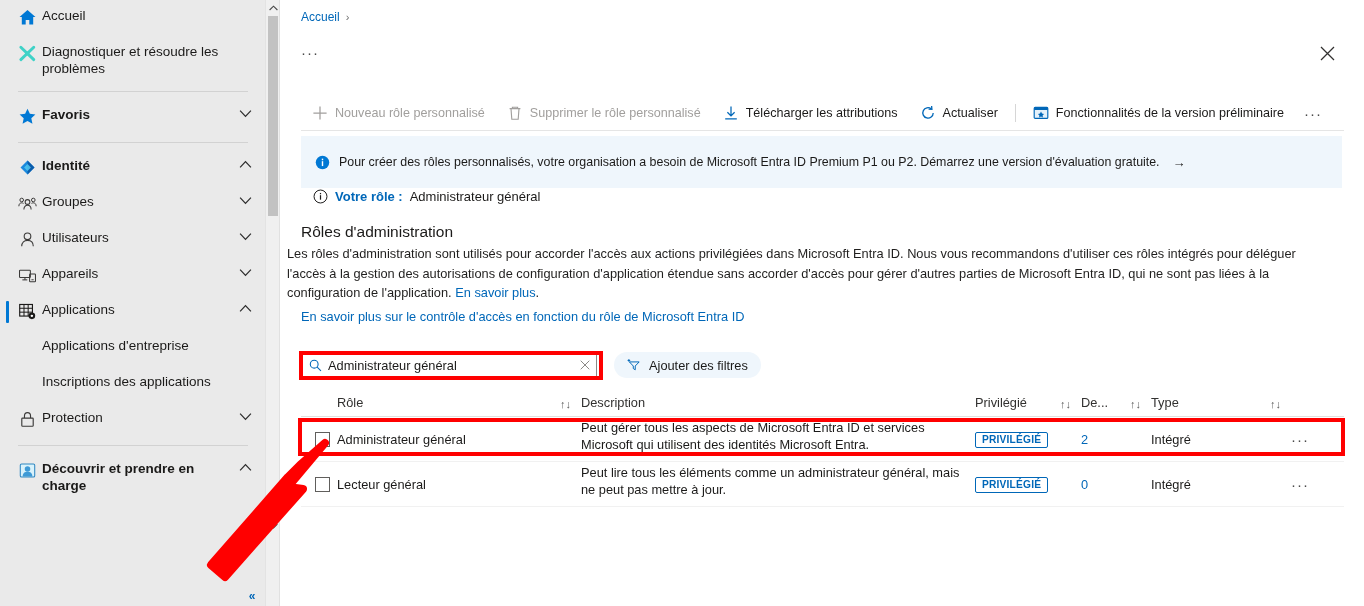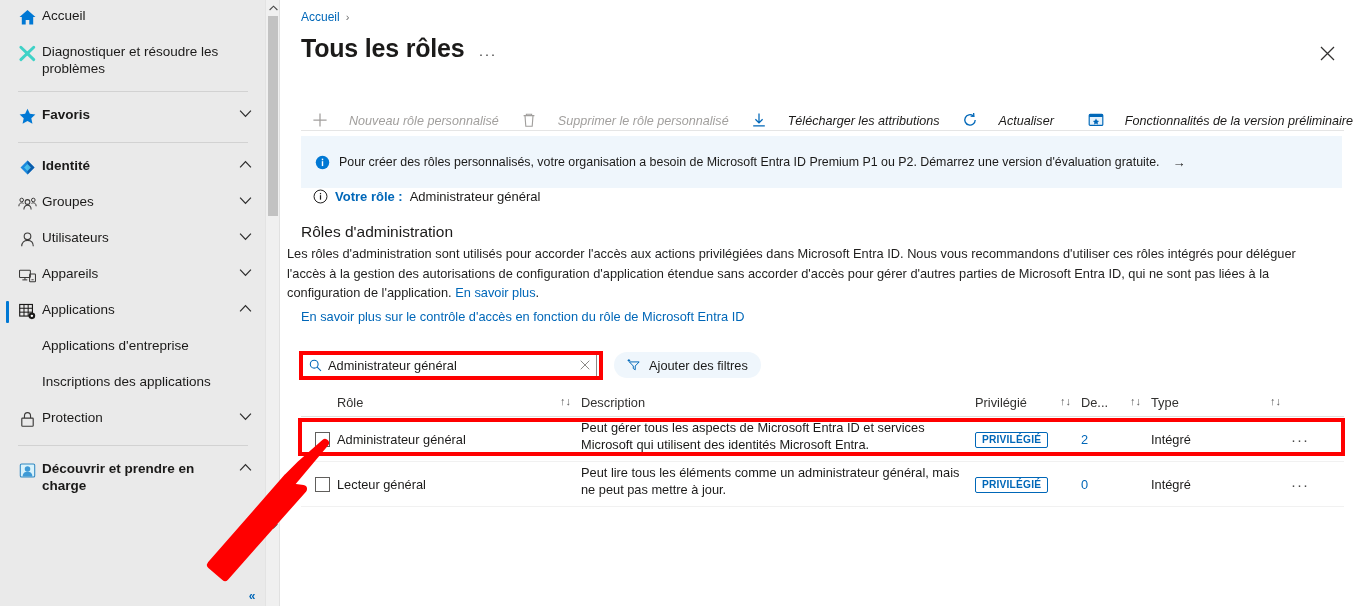--- a/index.html
+++ b/index.html
@@ -97,22 +97,22 @@
     color:#323130;
   }
 
   
   #toolbar{
     position:absolute;left:21px;top:96px;width:1043px;height:34px;
     display:flex;align-items:center;gap:0;
     border-bottom:1px solid #e5e5e5;
   }
   .tb-btn{
-    display:flex;align-items:flex-end;gap:21px;height:30px;padding:0 11px;
-    font-size:12.6px;color:#1b1a19;cursor:pointer;white-space:nowrap;font-style:italic;
+    display:flex;align-items:center;gap:7px;height:30px;padding:0 11px;
+    font-size:12.6px;color:#1b1a19;cursor:pointer;white-space:nowrap;
   }
   .tb-btn.disabled{color:#a19f9d;cursor:default;}
   .tb-sep{width:1px;height:18px;background:#d6d6d6;margin:0 6px;}
   .tb-ell{
     display:flex;align-items:center;justify-content:center;
     width:28px;height:28px;color:#4a4a4a;font-size:15px;letter-spacing:1px;
     cursor:pointer;margin-left:4px;
   }
 
   
@@ -172,21 +172,21 @@
 
   
   #table{
     position:absolute;left:21px;top:388px;width:1043px;
     font-size:12.8px;
   }
   .thead{
     display:flex;align-items:center;height:28px;border-bottom:1px solid #e1dfdd;
     color:#323130;
   }
-  .th{display:flex;align-items:flex-start;justify-content:space-between;
+  .th{display:flex;align-items:flex-end;justify-content:space-between;
      padding-right:10px;box-sizing:border-box;cursor:pointer;}
   .th .sortg{color:#5c5c5c;font-size:11px;margin-left:8px;white-space:nowrap;}
   .c-check{width:36px;flex:0 0 36px;}
   .c-role{width:244px;flex:0 0 244px;}
   .c-desc{width:394px;flex:0 0 394px;}
   .c-priv{width:106px;flex:0 0 106px;}
   .c-de{width:70px;flex:0 0 70px;}
   .c-type{width:140px;flex:0 0 140px;}
   .c-menu{width:50px;flex:0 0 50px;}
 
@@ -404,21 +404,20 @@
   <div id="sidebar-divider"></div>
 
   <div id="main">
 
     <div id="breadcrumb">
       <span class="bc-link">Accueil</span>
       <span class="bc-sep">›</span>
     </div>
 
     <div id="title-row">
-      <span id="page-title">Tous les rôles</span>
       <span id="title-ellipsis">···</span>
     </div>
 
     <div id="close-btn">
       <svg width="15" height="15" viewBox="0 0 15 15">
         <path d="M1 1 L14 14 M14 1 L1 14" stroke="#323130" stroke-width="1.25" fill="none"></path>
       </svg>
     </div>
 
     <div id="toolbar">

